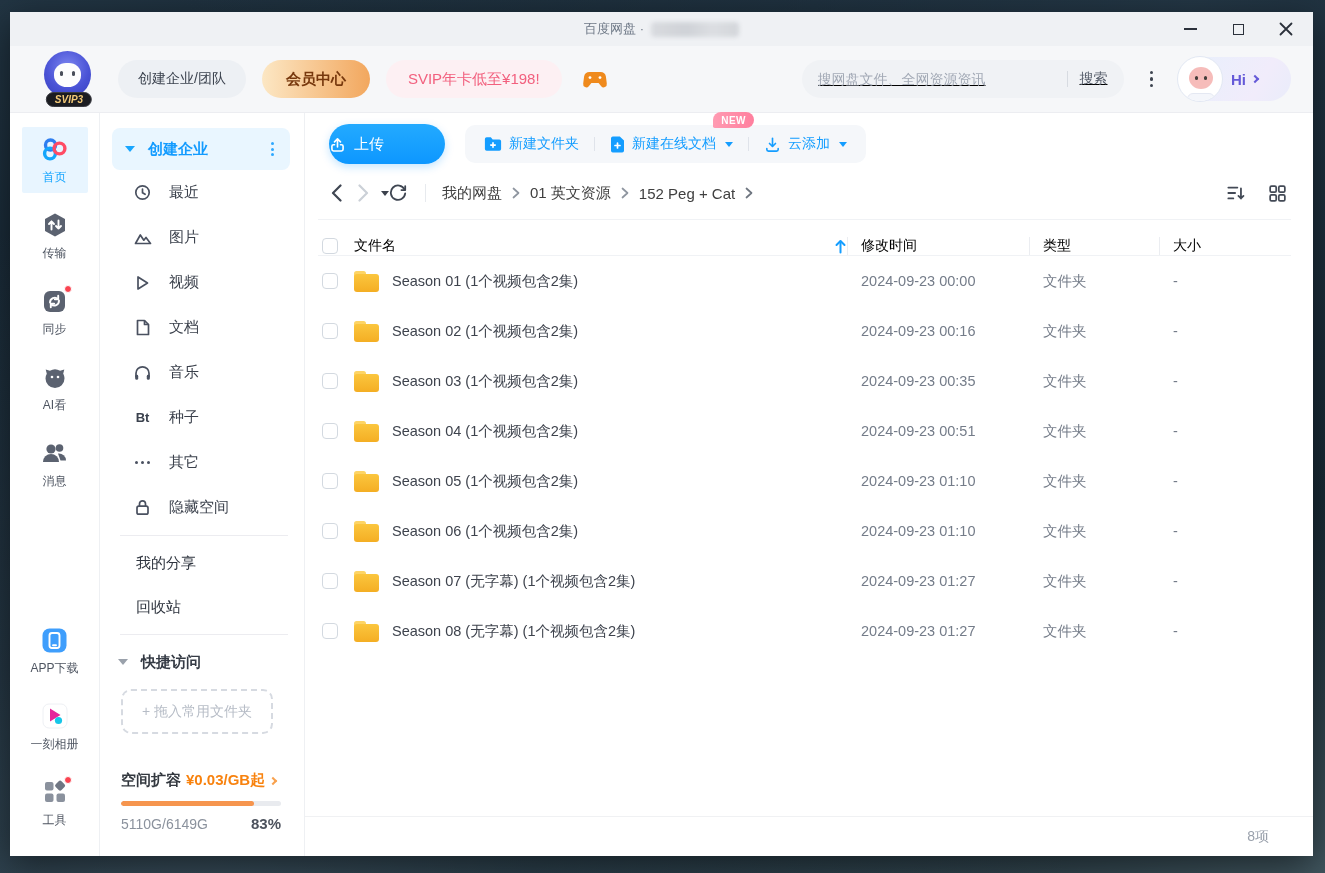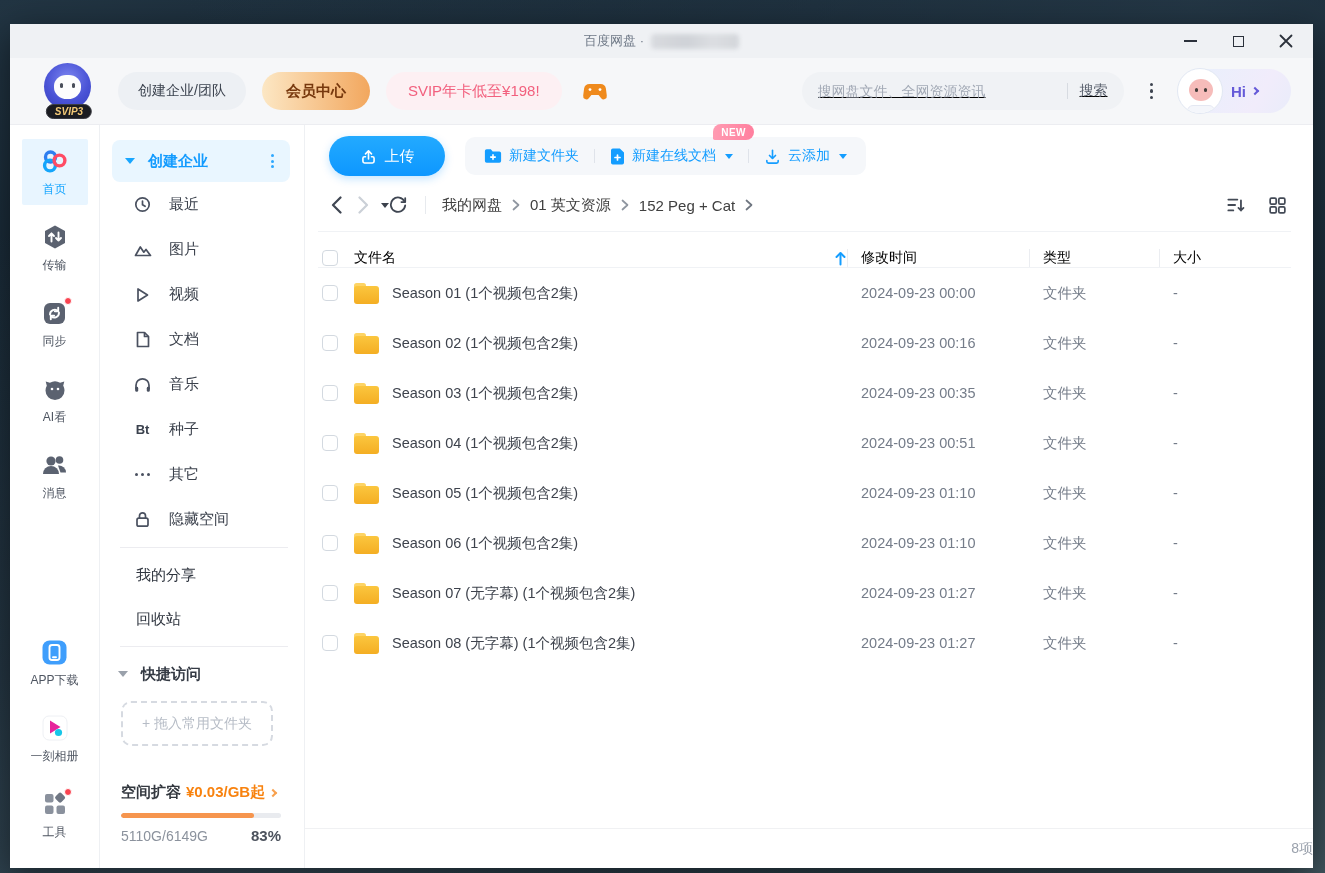--- a/index.html
+++ b/index.html
@@ -6,21 +6,21 @@
   html,body { width:1325px; height:873px; overflow:hidden; }
   body {
     font-family:"Liberation Sans","DejaVu Sans",sans-serif;
     background:
       radial-gradient(ellipse at 15% 110%, rgba(90,115,130,.55), transparent 55%),
       radial-gradient(ellipse at 90% 0%, rgba(40,60,75,.8), transparent 60%),
       linear-gradient(155deg,#223543 0%,#0d1b27 45%,#14252f 75%,#41565f 100%);
     position:relative;
   }
   .window {
-    position:absolute; left:10px; top:24px; width:1303px; height:844px;
+    position:absolute; left:10px; top:12px; width:1303px; height:844px;
     background:#fff; box-shadow:0 10px 34px rgba(0,0,0,.5);
     display:flex; flex-direction:column;
   }
   
   .titlebar { height:34px; background:#eff1f4; display:flex; align-items:center; justify-content:center; position:relative; flex:0 0 auto; }
   .title { color:#6f7987; font-size:13px; display:flex; align-items:center; gap:7px; }
   .blur-name { width:88px; height:15px; border-radius:4px; background:linear-gradient(90deg,#d9dbdf,#cfd2d7 40%,#dcdee2 70%,#d3d6da); filter:blur(2.2px); }
   .win-controls { position:absolute; right:14px; top:0; height:100%; display:flex; align-items:center; gap:22px; }
   .wc { width:26px; height:26px; display:flex; align-items:center; justify-content:center; cursor:pointer; color:#2b313b; }
   .wc-min i { display:block; width:13px; height:2px; background:#2b313b; }
@@ -88,21 +88,21 @@
   .expand-row .t2 { font-size:15px; font-weight:bold; color:#f8820e; margin-left:5px; }
   .expand-arrow { width:6px; height:6px; border-top:2px solid #f8a14e; border-right:2px solid #f8a14e; transform:rotate(45deg); margin-left:5px; }
   .progress { margin-top:11px; width:160px; height:5px; border-radius:3px; background:#e9ebef; overflow:hidden; }
   .progress i { display:block; height:100%; border-radius:3px; background:#f6954e; }
   .quota-row { margin-top:9px; width:160px; display:flex; justify-content:space-between; align-items:baseline; }
   .quota-row .used { color:#8b929d; font-size:14px; }
   .quota-row .pct { color:#4c525d; font-weight:bold; font-size:15px; }
   
   .main { flex:1; background:#fff; display:flex; flex-direction:column; position:relative; min-width:0; }
   .toolbar { height:56px; display:flex; align-items:center; padding:6px 0 0 24px; flex:0 0 auto; }
-  .btn-upload { width:116px; height:40px; border-radius:20px; background:linear-gradient(180deg,#23aaff,#0d97ff); color:#fff; font-size:15px; display:flex; align-items:center; justify-content:center; gap:8px; cursor:pointer; box-shadow:0 3px 8px rgba(20,150,255,.25); }
+  .btn-upload { width:116px; height:40px; border-radius:20px; background:linear-gradient(180deg,#23aaff,#0d97ff); color:#fff; font-size:15px; display:flex; align-items:center; gap:8px; cursor:pointer; box-shadow:0 3px 8px rgba(20,150,255,.25); }
   .tb-group { margin-left:20px; height:38px; background:#f5f7fa; border-radius:10px; display:flex; align-items:center; padding:0 4px; }
   .tb-item { display:flex; align-items:center; gap:7px; color:#149dff; font-size:14px; padding:0 15px; cursor:pointer; position:relative; height:100%; }
   .tb-caret { width:0; height:0; border-left:4.5px solid transparent; border-right:4.5px solid transparent; border-top:5.5px solid #149dff; margin-left:2px; }
   .tb-div { width:1px; height:14px; background:#dfe3ea; }
   .new-badge { position:absolute; top:-13px; right:-6px; background:linear-gradient(90deg,#ff9bb2,#ff7f9e); color:#fff; font-size:10px; font-weight:bold; padding:2.5px 8px; border-radius:9px 9px 9px 2px; letter-spacing:.5px; }
   .navrow { height:48px; display:flex; align-items:center; padding:0 26px 0 26px; flex:0 0 auto; }
   .nav-ic { display:flex; align-items:center; cursor:pointer; }
   .nav-ic + .nav-ic { margin-left:16px; }
   .tiny-caret { width:0; height:0; border-left:4px solid transparent; border-right:4px solid transparent; border-top:5px solid #3b414c; margin-left:12px; cursor:pointer; }
   .nav-div { width:1px; height:18px; background:#e7eaee; margin:0 16px 0 18px; }
@@ -120,21 +120,21 @@
   .h-cell { position:relative; }
   .h-cell:before { content:''; position:absolute; left:-14px; top:50%; transform:translateY(-50%); width:1px; height:18px; background:#ebedf1; }
   .sort-arrow { margin-left:auto; margin-right:14px; display:flex; }
   .rows { flex:0 0 auto; }
   .row { height:50px; display:flex; align-items:center; margin:0 22px 0 13px; cursor:default; }
   .folder-ic { width:25px; height:21px; position:relative; margin-right:13px; flex:0 0 auto; }
   .folder-ic:before { content:''; position:absolute; left:0; top:0; width:12px; height:8px; border-radius:2.5px; background:#fdd465; }
   .folder-ic:after { content:''; position:absolute; left:0; top:3px; width:25px; height:18px; border-radius:3px; background:linear-gradient(180deg,#fbc63e,#f4ae23); }
   .fname { font-size:14.5px; color:#3e434d; white-space:nowrap; overflow:hidden; text-overflow:ellipsis; cursor:pointer; }
   .cell-gray { color:#747c89; font-size:14.5px; }
-  .statusbar { position:absolute; left:0; right:0; bottom:0; height:40px; background:#fff; border-top:1px solid #f0f1f3; display:flex; align-items:center; justify-content:flex-end; }
+  .statusbar { position:absolute; left:0; right:0; bottom:0; height:40px; background:#fff; border-top:1px solid #f0f1f3; display:flex; align-items:center; justify-content:flex-end; padding-right:44px; }
   .statusbar .cnt { color:#9aa1ac; font-size:14px; }
 </style>
 </head>
 <body>
 
 <div class="window">
 
   <div class="titlebar">
     <div class="title">
       <span>百度网盘 ·</span>

